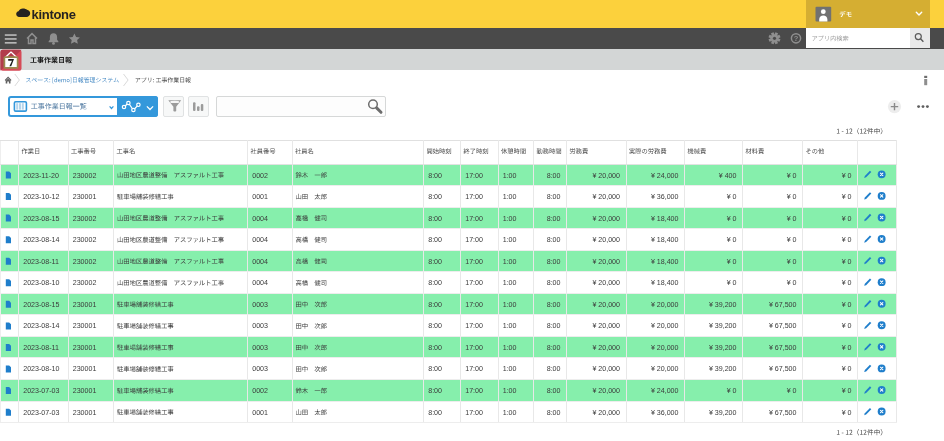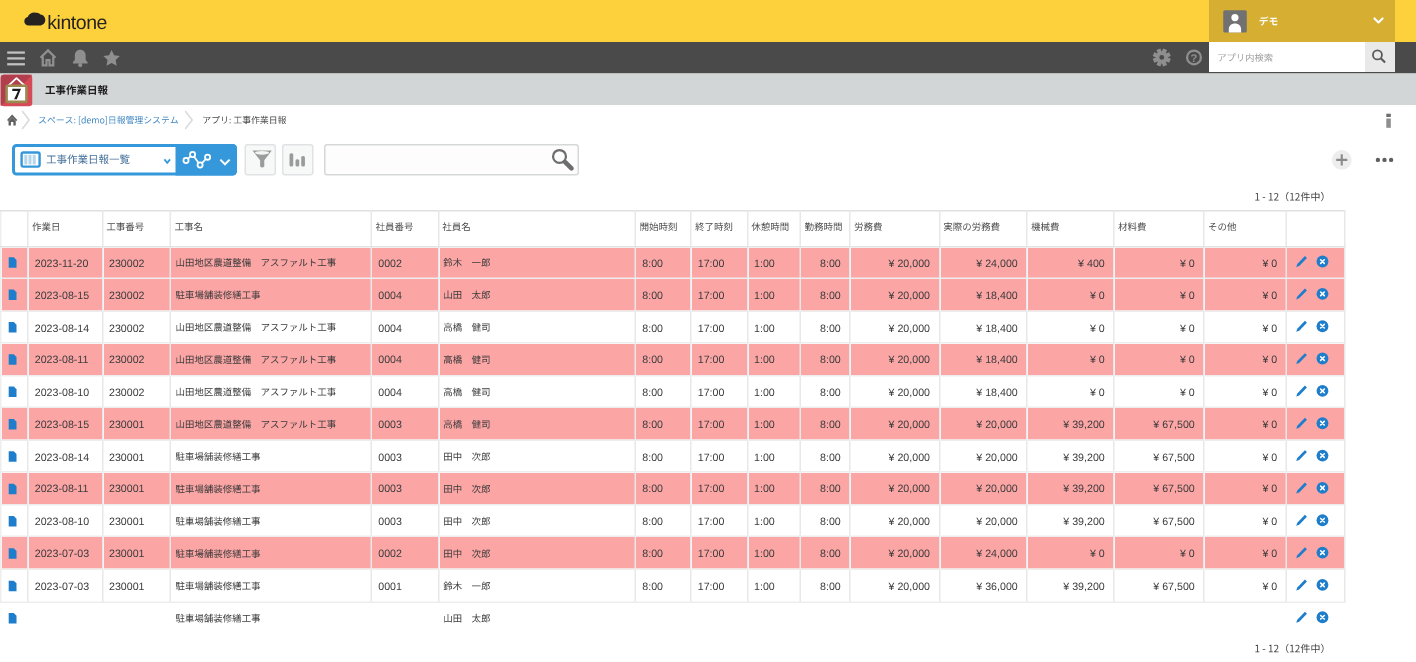--- a/index.html
+++ b/index.html
@@ -2,29 +2,29 @@
 <html><head><meta charset="utf-8"><style>
 *{margin:0;padding:0;box-sizing:border-box}
 body{width:944px;height:441px;overflow:hidden;background:#fff;font-family:"Liberation Sans",sans-serif}
 .abs{position:absolute}
 #topbar{left:0;top:0;width:944px;height:27.6px;background:#fcd13c}
 #userbox{left:806px;top:0;width:124px;height:27.6px;background:#d5ae32}
 #navbar{left:0;top:27.6px;width:944px;height:21.7px;background:#4a4a4a}
 #searchw{left:806px;top:27.6px;width:104px;height:20.6px;background:#fff}
 #searchb{left:910px;top:27.6px;width:20px;height:20.6px;background:#e9e9e9}
 #appbar{left:0;top:49.3px;width:944px;height:20.7px;background:#d3d6d6}
-#logo{left:31.5px;top:6.5px;font-size:13px;font-weight:normal;color:#262220;letter-spacing:-0.3px}
+#logo{left:31.5px;top:6.5px;font-size:13px;font-weight:bold;color:#262220;letter-spacing:-0.3px}
 #vsel{left:7.5px;top:96.4px;width:150.5px;height:20.6px;border:2px solid #3498db;border-radius:3px;background:#fff}
 #vblue{left:116.5px;top:96.4px;width:41.5px;height:20.6px;background:#3498db;border-radius:0 3px 3px 0}
 .btn{top:96.4px;height:21px;background:#f7f8f8;border:1px solid #e0e2e3;border-radius:2px}
 #sin{left:216px;top:95.7px;width:170px;height:21.3px;border:1px solid #d6d8d8;border-radius:2px;background:#fdfdfd}
 table{border-collapse:collapse;table-layout:fixed;width:896px;font-size:7.1px;color:#3b3b3b}
 thead tr{height:23.5px}
 tbody tr{height:21.56px}
-tbody tr.a{background:#fca5a5}
+tbody tr.a{background:#86efac}
 th,td{border-right:1px solid #e8e8e8;border-bottom:1px solid #ededed;padding:1.6px 0 0 4.2px;text-align:left;font-weight:normal;overflow:hidden;white-space:nowrap}
 th{border-top:1px solid #e0e0e0;border-bottom:1px solid #e2e2e2}
 td:first-child,th:first-child{border-left:1px solid #eee}
 td.r{text-align:right;padding:1.6px 5.5px 0 0}
 </style></head><body>
 <div id="topbar" class="abs"></div>
 <div id="userbox" class="abs"></div>
 <div id="navbar" class="abs"></div>
 <div id="searchw" class="abs"></div>
 <div id="searchb" class="abs"></div>
@@ -82,20 +82,38 @@
         <td></td>
         <td>0002</td>
         <td></td>
         <td>8:00</td>
         <td>17:00</td>
         <td>1:00</td>
         <td class="r">8:00</td>
         <td class="r">¥ 20,000</td>
         <td class="r">¥ 24,000</td>
         <td class="r">¥ 400</td>
+        <td class="r">¥ 0</td>
+        <td class="r">¥ 0</td>
+        <td></td>
+      </tr>
+      <tr>
+        <td></td>
+        <td>2023-10-12</td>
+        <td>230001</td>
+        <td></td>
+        <td>0001</td>
+        <td></td>
+        <td>8:00</td>
+        <td>17:00</td>
+        <td>1:00</td>
+        <td class="r">8:00</td>
+        <td class="r">¥ 20,000</td>
+        <td class="r">¥ 36,000</td>
+        <td class="r">¥ 0</td>
         <td class="r">¥ 0</td>
         <td class="r">¥ 0</td>
         <td></td>
       </tr>
       <tr class="a">
         <td></td>
         <td>2023-08-15</td>
         <td>230002</td>
         <td></td>
         <td>0004</td>

